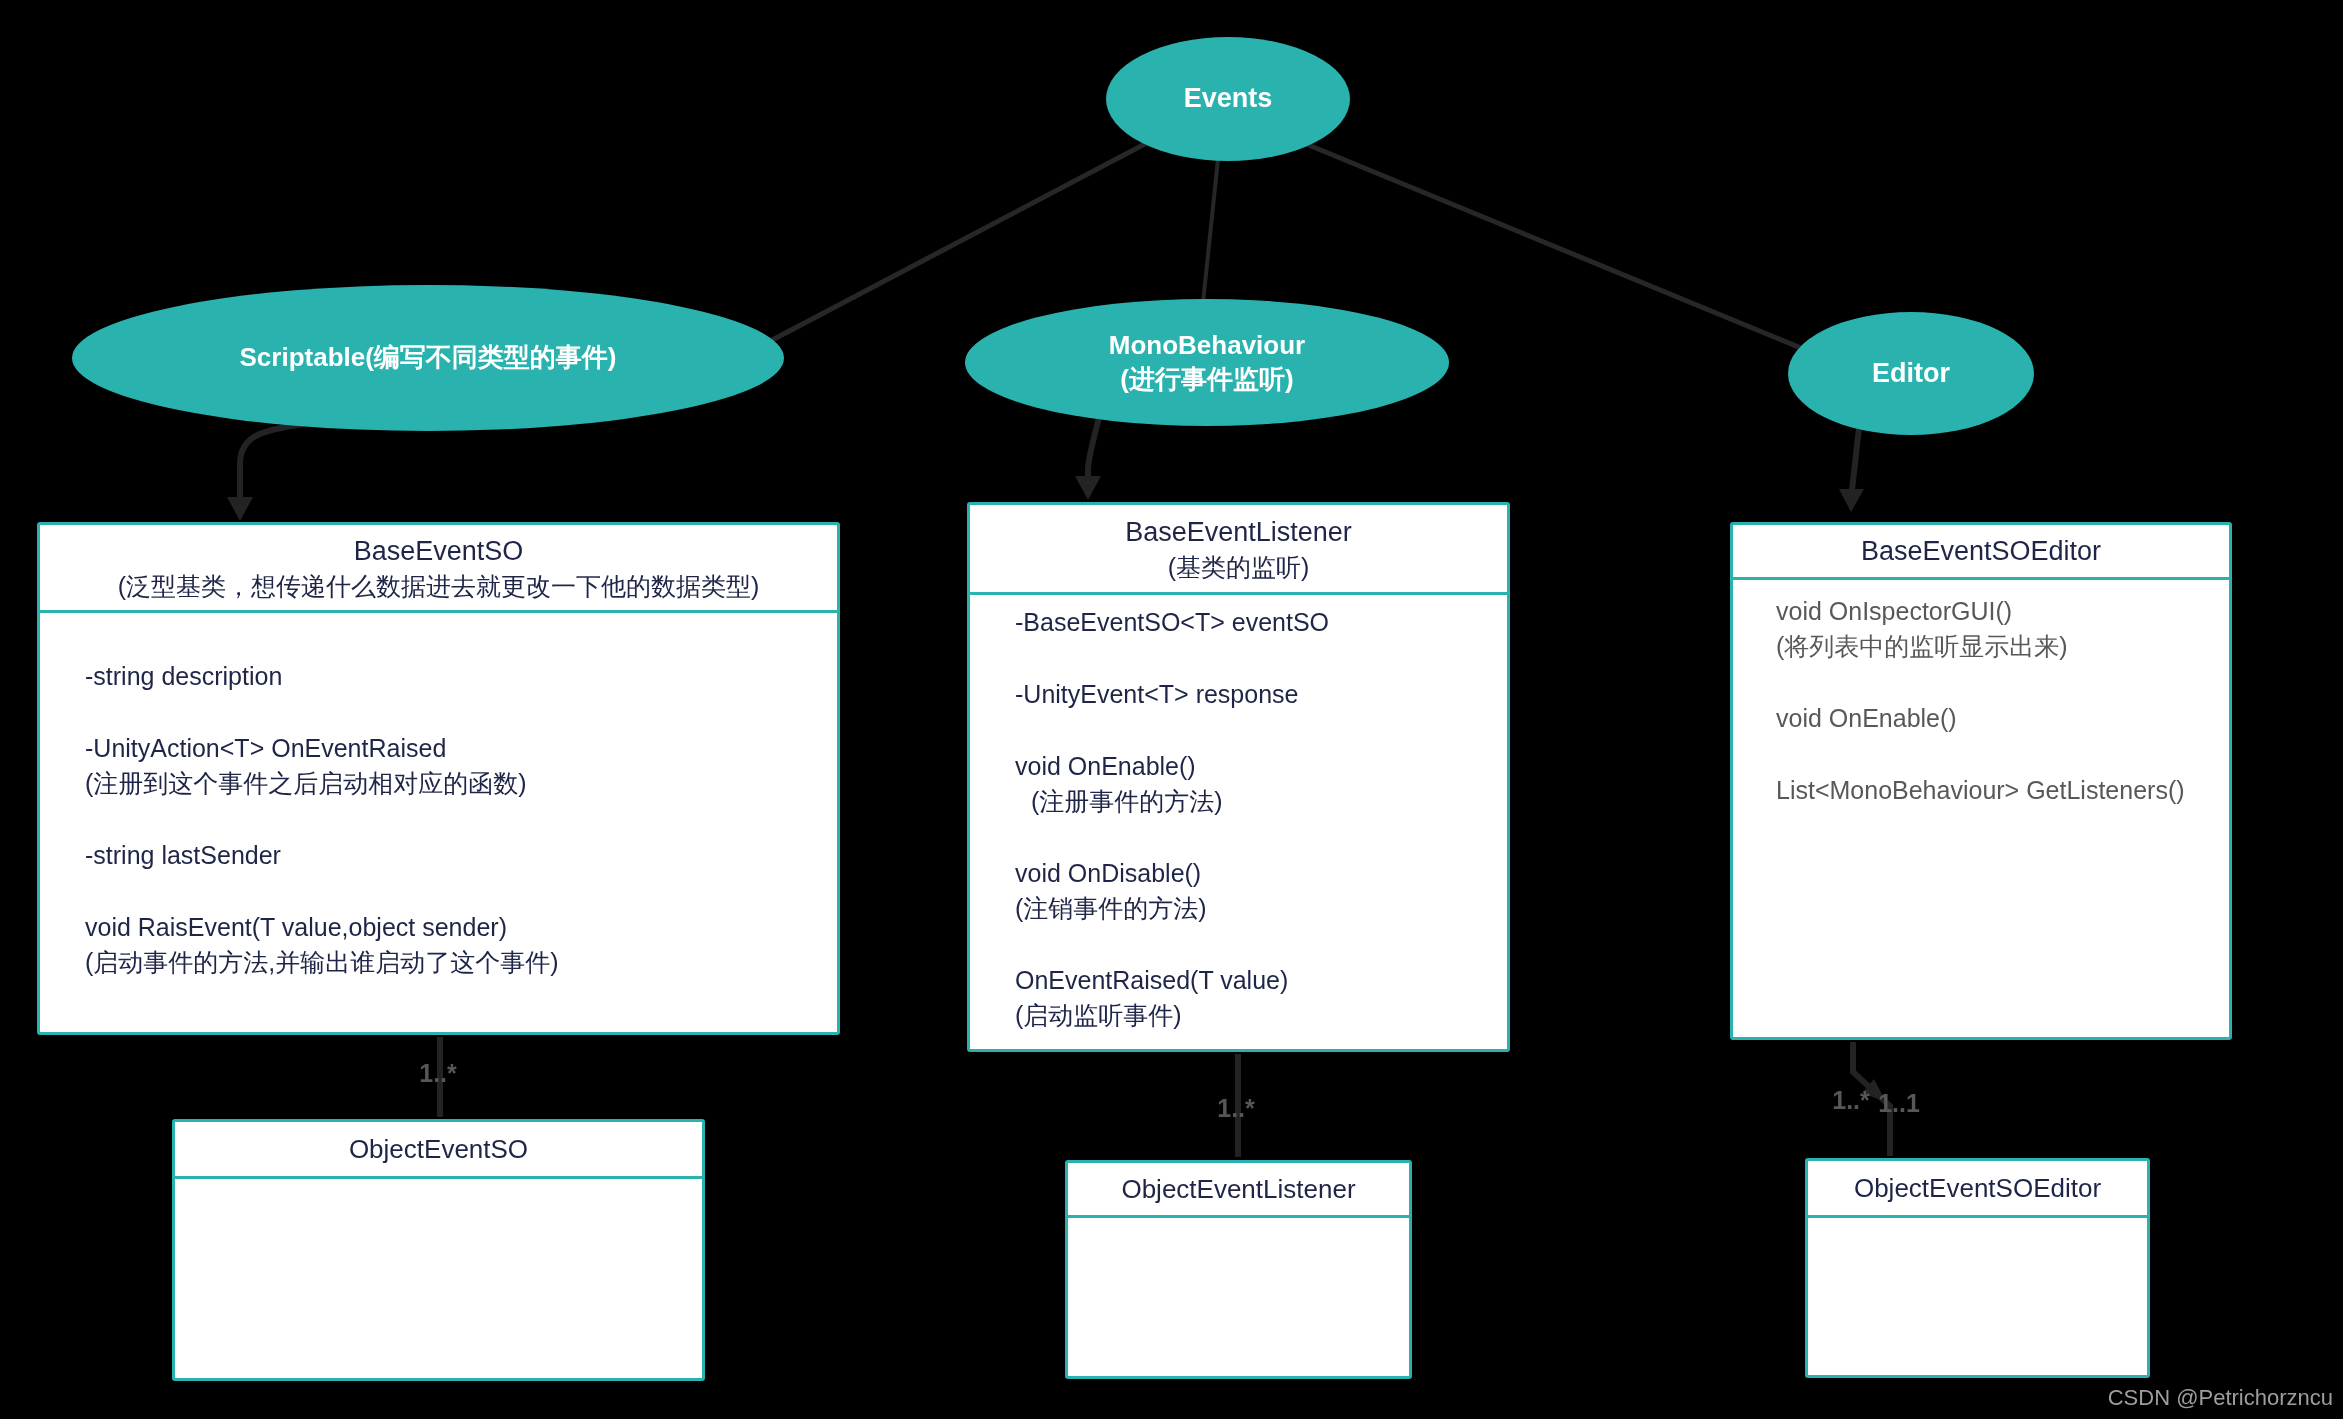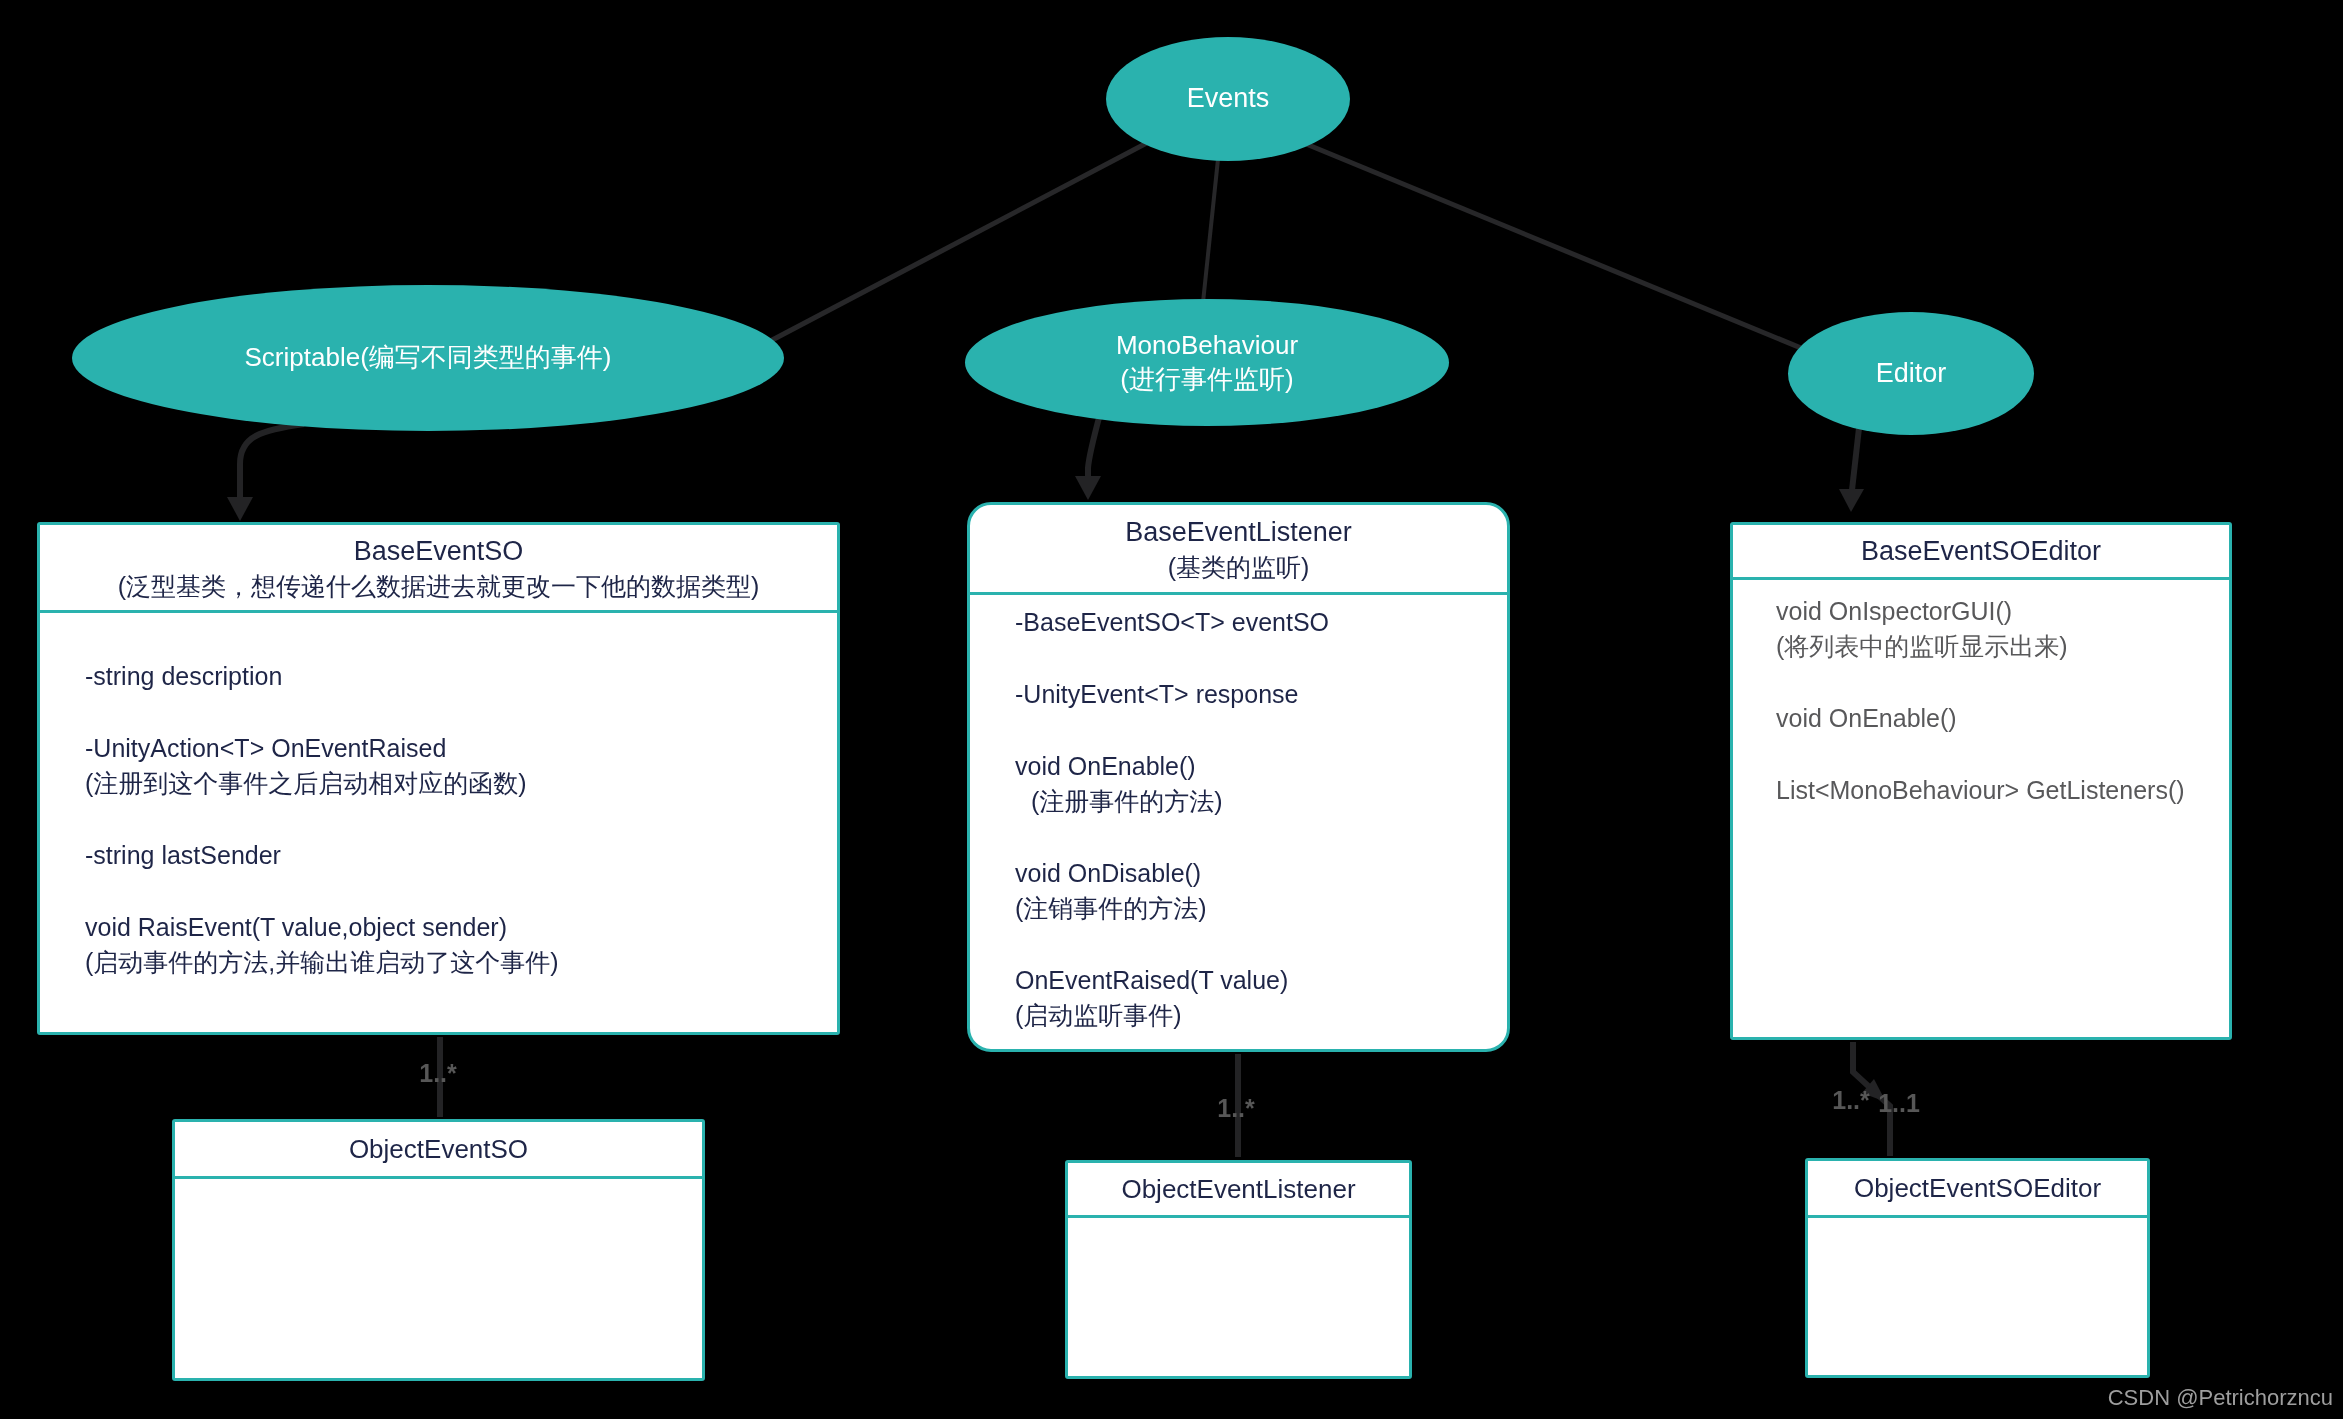--- a/index.html
+++ b/index.html
@@ -15,20 +15,21 @@
   
   .node{
     position:absolute;
     background:#2AB2AE;
     border-radius:50%;
     color:#ffffff;
     display:flex;flex-direction:column;
     align-items:center;justify-content:center;
     text-align:right;
     line-height:1.3;
+    font-weight:bold;
   }
   .node .nl{white-space:nowrap;}
 
   
   .uml-box{
     position:absolute;
     background:#ffffff;
     border:3px solid #2AB2AE;
     border-radius:3px;
     box-sizing:border-box;
@@ -128,21 +129,21 @@
       <div class="grp">
         <div class="ln">-string lastSender</div>
       </div>
       <div class="grp">
         <div class="ln">void RaisEvent(T value,object sender)</div>
         <div class="ln">(启动事件的方法,并输出谁启动了这个事件)</div>
       </div>
     </div>
   </div>
 
-  <div class="uml-box" style="left:967px;top:502px;width:543px;height:550px;border-radius:24px;">
+  <div class="uml-box" style="left:967px;top:502px;width:543px;height:550px;">
     <div class="uml-head" style="height:87px;">
       <div class="title">BaseEventListener</div>
       <div class="subtitle">(基类的监听)</div>
     </div>
     <div class="uml-body body-b2">
       <div class="grp">
         <div class="ln">-BaseEventSO&lt;T&gt; eventSO</div>
       </div>
       <div class="grp">
         <div class="ln">-UnityEvent&lt;T&gt; response</div>

